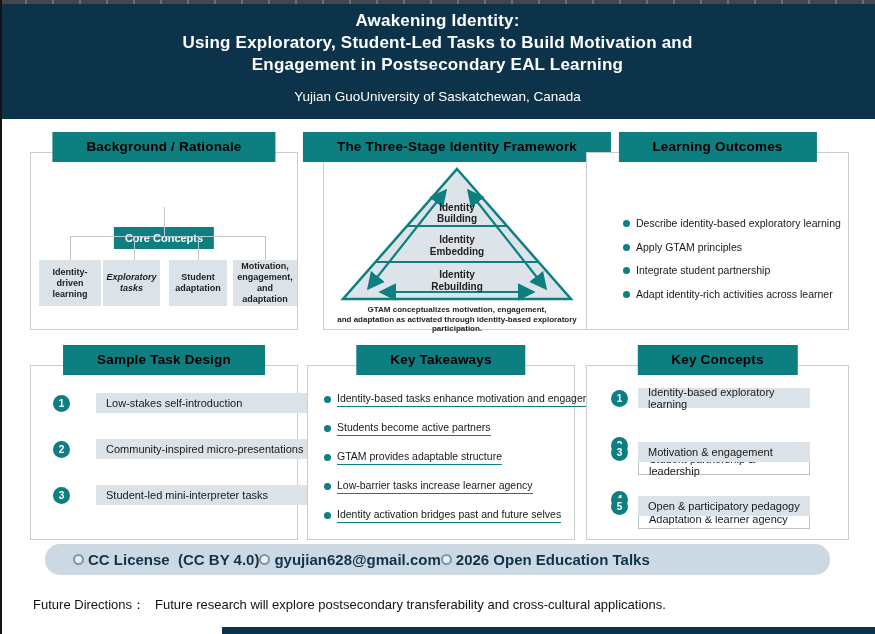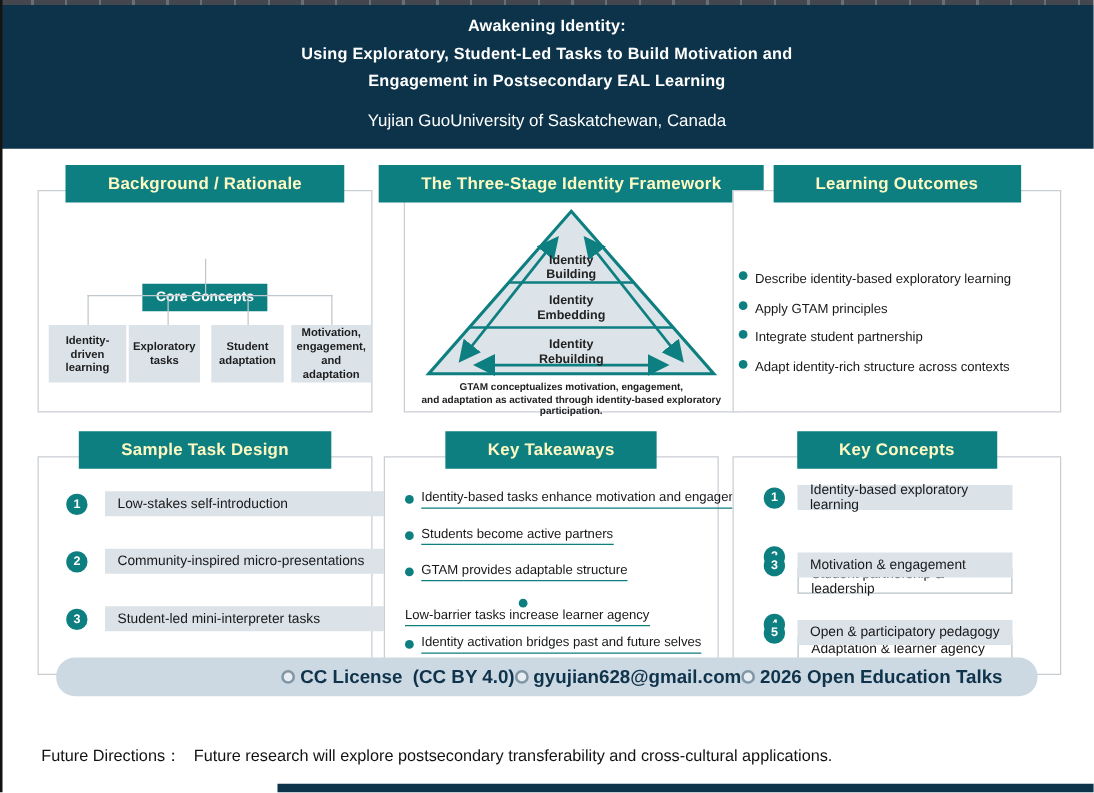--- a/index.html
+++ b/index.html
@@ -15,33 +15,33 @@
     background:repeating-linear-gradient(90deg,#44484e 0 25px,#6a6f75 25px 27px);
   }
   .left-edge{position:absolute;left:0;top:0;width:2px;height:634px;background:#141414;z-index:50;}
   .bottom-band{position:absolute;left:222px;top:627px;width:653px;height:7px;background:#0c3349;}
 
   
   .header{
     position:absolute;left:0;top:4px;width:875px;height:115px;
     background:#0c3349;color:#ffffff;text-align:center;
   }
-  .title-line{font-size:13px;font-weight:bold;line-height:22px;letter-spacing:.2px;}
+  .title-line{font-size:17px;font-weight:bold;line-height:22px;letter-spacing:.2px;}
   .title-line:first-child{padding-top:6px;}
   .author-line{margin-top:13px;font-size:13.5px;}
   .author-line .affil{}
 
   
   .panel{
     position:absolute;background:#ffffff;border:1px solid #c9ced3;
     box-sizing:border-box;
   }
   .badge{
     position:absolute;top:-21px;left:50%;transform:translateX(-50%);
-    background:#0e7f80;color:#fef9c3;font-weight:bold;font-size:13.5px;
+    background:#0e7f80;color:#000000;font-weight:bold;font-size:13.5px;
     height:30px;line-height:30px;padding:0 34px;white-space:nowrap;
     letter-spacing:.2px;
   }
   #p-background{left:30px;top:152px;width:268px;height:178px;}
   #p-framework{left:323px;top:152px;width:268px;height:178px;}
   #p-outcomes{left:586px;top:152px;width:263px;height:178px;}
   #p-tasks{left:30px;top:365px;width:268px;height:175px;}
   #p-takeaways{left:307px;top:365px;width:268px;height:175px;}
   #p-concepts{left:586px;top:365px;width:263px;height:175px;}
 
@@ -54,70 +54,70 @@
   .tline{position:absolute;background:#c0c8ce;}
   .tree-v-root{left:133px;top:54px;width:1px;height:29px;}
   .tree-h{left:39px;top:83px;width:196px;height:1px;}
   .stub{width:1px;height:24px;top:83px;}
   .stub1{left:39px;} .stub2{left:103px;} .stub3{left:167px;} .stub4{left:234px;}
   .leaf{
     position:absolute;top:107px;height:46px;background:#dce3e8;
     display:flex;align-items:center;justify-content:center;text-align:center;
     font-size:9px;font-weight:bold;color:#1c1d1f;line-height:11px;box-sizing:border-box;padding:0 3px;
   }
-  .leaf1{left:8px;width:62px;} .leaf2{left:72px;width:57px;}
+  .leaf1{left:8px;width:62px;} .leaf2{left:72px;width:57px;font-style:italic;}
   .leaf3{left:138px;width:58px;} .leaf4{left:202px;width:64px;}
 
   
   .pyr-wrap{position:absolute;left:50%;transform:translateX(-50%);top:12px;}
   .pyr-caption{
     position:absolute;left:0;top:152px;width:100%;text-align:center;
     font-size:8px;line-height:9.5px;color:#1c1d1f;font-weight:bold;
   }
 
   
   .lead{
     position:absolute;left:14px;top:36px;width:240px;
     font-size:12px;font-weight:bold;color:#123349;
   }
-  .out-item{position:absolute;left:4px;display:flex;font-size:10.5px;color:#17181a;}
+  .out-item{position:absolute;left:36px;display:flex;align-items:center;font-size:10.5px;color:#17181a;}
   .dot{width:7px;height:7px;border-radius:50%;background:#0e7f80;margin-right:6px;flex:none;}
   .out1{top:64px;} .out2{top:88px;} .out3{top:111px;} .out4{top:135px;}
 
   
   .num-circle{
     width:17px;height:17px;border-radius:50%;background:#0e7f80;color:#fff;
     font-size:10px;font-weight:bold;display:flex;align-items:center;justify-content:center;flex:none;
   }
   .task-row{position:absolute;left:22px;display:flex;align-items:center;}
   .task-bar{
-    margin-left:14px;width:238px;height:20px;background:#dce3e8;
+    margin-left:26px;width:238px;height:20px;background:#dce3e8;
     display:flex;align-items:center;padding-left:10px;box-sizing:border-box;
     font-size:11px;color:#17181a;
   }
   .task1{top:27px;} .task2{top:73px;} .task3{top:119px;}
 
   
   .tk-item{position:absolute;left:16px;display:flex;align-items:center;font-size:10.5px;color:#17181a;}
   .tk-item .txt{border-bottom:1.5px solid #0e7f80;padding-bottom:2px;white-space:nowrap;}
-  .tk1{top:26px;} .tk2{top:55px;} .tk3{top:84px;} .tk4{top:113px;flex-direction:column;} .tk5{top:142px;}
+  .tk1{top:26px;} .tk2{top:55px;} .tk3{top:84px;} .tk4{top:113px;} .tk5{top:142px;}
 
   
   .kc-row{position:absolute;left:24px;display:flex;align-items:center;}
   .kc-box{
     margin-left:10px;width:172px;height:20px;display:flex;align-items:center;
     padding-left:10px;box-sizing:border-box;font-size:11px;color:#17181a;background:#dce3e8;
   }
   .kc-box.alt{background:#ffffff;border:1px solid #b9c2c9;margin-top:40px;}
   .kc1{top:22px;} .kc2{top:49px;} .kc3{top:76px;} .kc4{top:103px;} .kc5{top:130px;}
 
   
   .footer-bar{
-    position:absolute;left:45px;top:526px;width:785px;height:31px;border-radius:15px;
-    background:#ccd9e2;display:flex;align-items:center;justify-content:flex-end;
+    position:absolute;left:45px;top:544px;width:785px;height:31px;border-radius:15px;
+    background:#ccd9e2;display:flex;align-items:center;justify-content:flex-start;
     padding:0 28px;box-sizing:border-box;
   }
   .foot-item{display:flex;align-items:center;font-size:15px;font-weight:bold;color:#10334c;white-space:pre;}
   .ring{width:7px;height:7px;border:2px solid #8096a6;border-radius:50%;background:#e8eef2;margin-right:4px;flex:none;}
   .future-line{
     position:absolute;left:0;top:596px;width:699px;text-align:center;
     font-size:13px;color:#121212;
   }
   .future-line .fl-text{margin-left:10px;}
 </style>
@@ -190,21 +190,21 @@
   <div class="out-item out2">
       <span class="dot"></span>
       <span>Apply GTAM principles</span>
     </div>
   <div class="out-item out3">
       <span class="dot"></span>
       <span>Integrate student partnership</span>
     </div>
   <div class="out-item out4">
       <span class="dot"></span>
-      <span>Adapt identity-rich structure across contexts</span>
+      <span>Adapt identity-rich activities across learner</span>
     </div>
 </div>
 
 <div class="panel" id="p-tasks">
   <div class="badge">Sample Task Design</div>
   <div class="task-row task1">
     <span class="num-circle">1</span>
     <span class="task-bar">Low-stakes self-introduction</span>
   </div>
   <div class="task-row task2">

